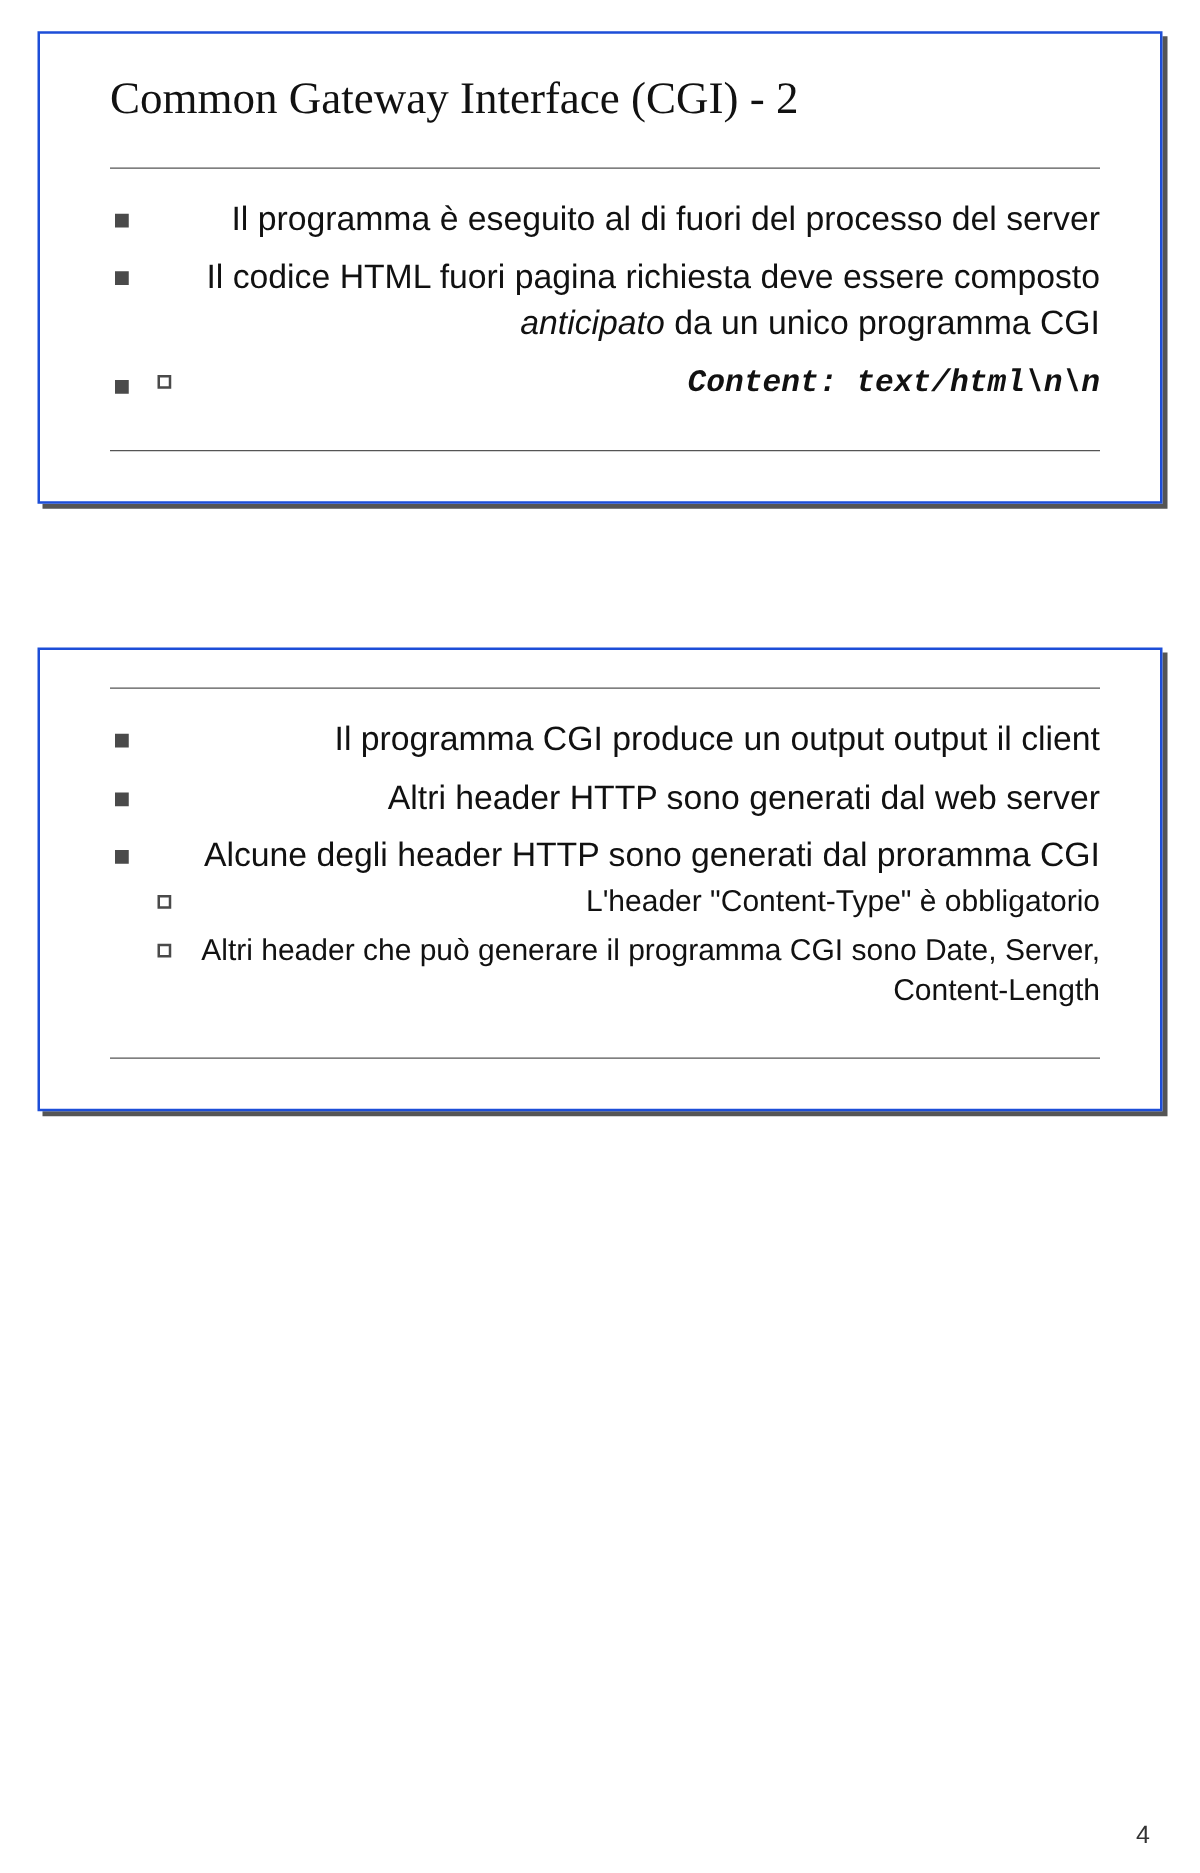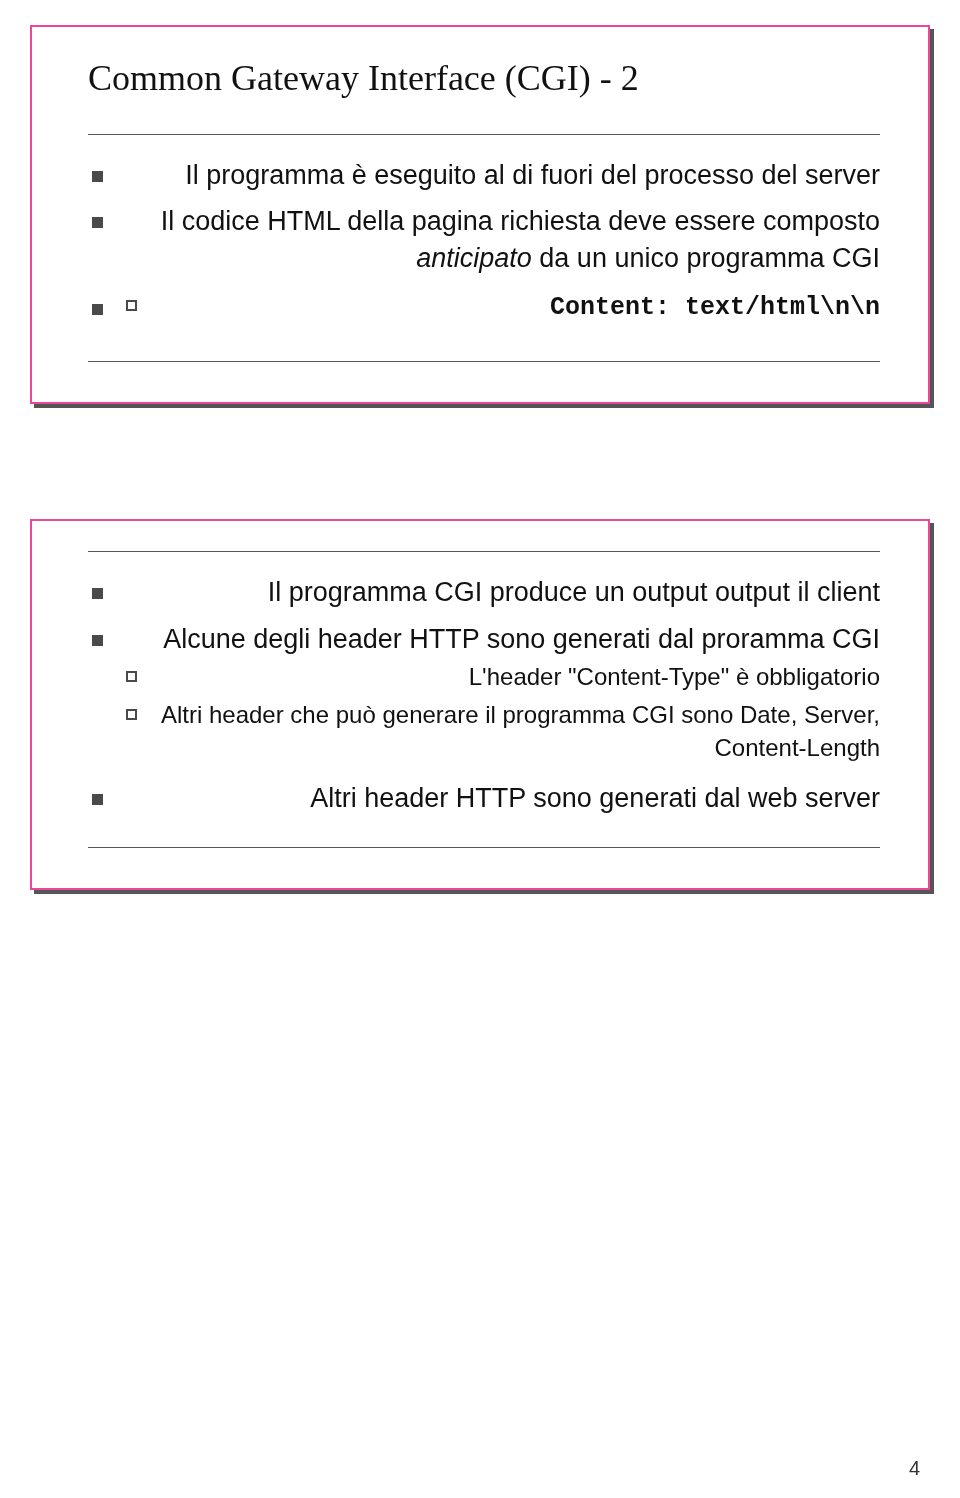--- a/index.html
+++ b/index.html
@@ -13,21 +13,21 @@
     min-height: 1498px;
     background: #ffffff;
     position: relative;
     box-sizing: border-box;
     padding: 25px 30px 60px 30px;
   }
 
   .slide {
     box-sizing: border-box;
     width: 900px;
-    border: 2px solid #ec4899;
+    border: 2px solid #1d4ed8;
     box-shadow: 4px 4px 0 #555;
     padding: 30px 48px 40px 56px;
     margin-bottom: 115px;
     background: #fff;
   }
 
   .slide-title {
     font-family: Georgia, "Times New Roman", serif;
     font-size: 36px;
     color: #111;
@@ -85,20 +85,21 @@
     height: 11px;
     box-sizing: border-box;
     border: 2px solid #4a4a4a;
     background: transparent;
   }
 
   .mono {
     font-family: "Courier New", Courier, monospace;
     font-weight: bold;
     font-size: 25px;
+    font-style: italic;
   }
 
   .italic { font-style: italic; }
 
   .bottom-rule {
     border: none;
     border-top: 1px solid #555;
     margin: 10px 0 0 0;
   }
 
@@ -117,21 +118,21 @@
 
   <div class="slide">
     <h1 class="slide-title">Common Gateway Interface (CGI) - 2</h1>
     <hr class="title-rule">
     <div class="content">
       <ul class="top">
         <li>
           <span>Il programma è eseguito al di fuori del processo del server</span>
         </li>
         <li>
-          <span>Il codice HTML della pagina richiesta deve essere composto </span><span class="italic">anticipato</span><span> da un unico programma CGI</span>
+          <span>Il codice HTML fuori pagina richiesta deve essere composto </span><span class="italic">anticipato</span><span> da un unico programma CGI</span>
         </li>
         <li>
           <ul class="sub">
             <li>
               <span class="mono">Content: text/html\n\n</span>
             </li>
           </ul>
         </li>
       </ul>
       <hr class="bottom-rule">
@@ -139,32 +140,32 @@
   </div>
 
   <div class="slide">
     <hr class="title-rule">
     <div class="content">
       <ul class="top">
         <li>
           <span>Il programma CGI produce un output output il client</span>
         </li>
         <li>
+          <span>Altri header HTTP sono generati dal web server</span>
+        </li>
+        <li>
           <span>Alcune degli header HTTP sono generati dal proramma CGI</span>
           <ul class="sub">
             <li>
               <span>L'header "Content-Type" è obbligatorio</span>
             </li>
             <li>
               <span>Altri header che può generare il programma CGI sono Date, Server, Content-Length</span>
             </li>
           </ul>
         </li>
-        <li>
-          <span>Altri header HTTP sono generati dal web server</span>
-        </li>
       </ul>
       <hr class="bottom-rule">
     </div>
   </div>
 
   <div class="page-num">4</div>
 </div>
 
 </body></html>

